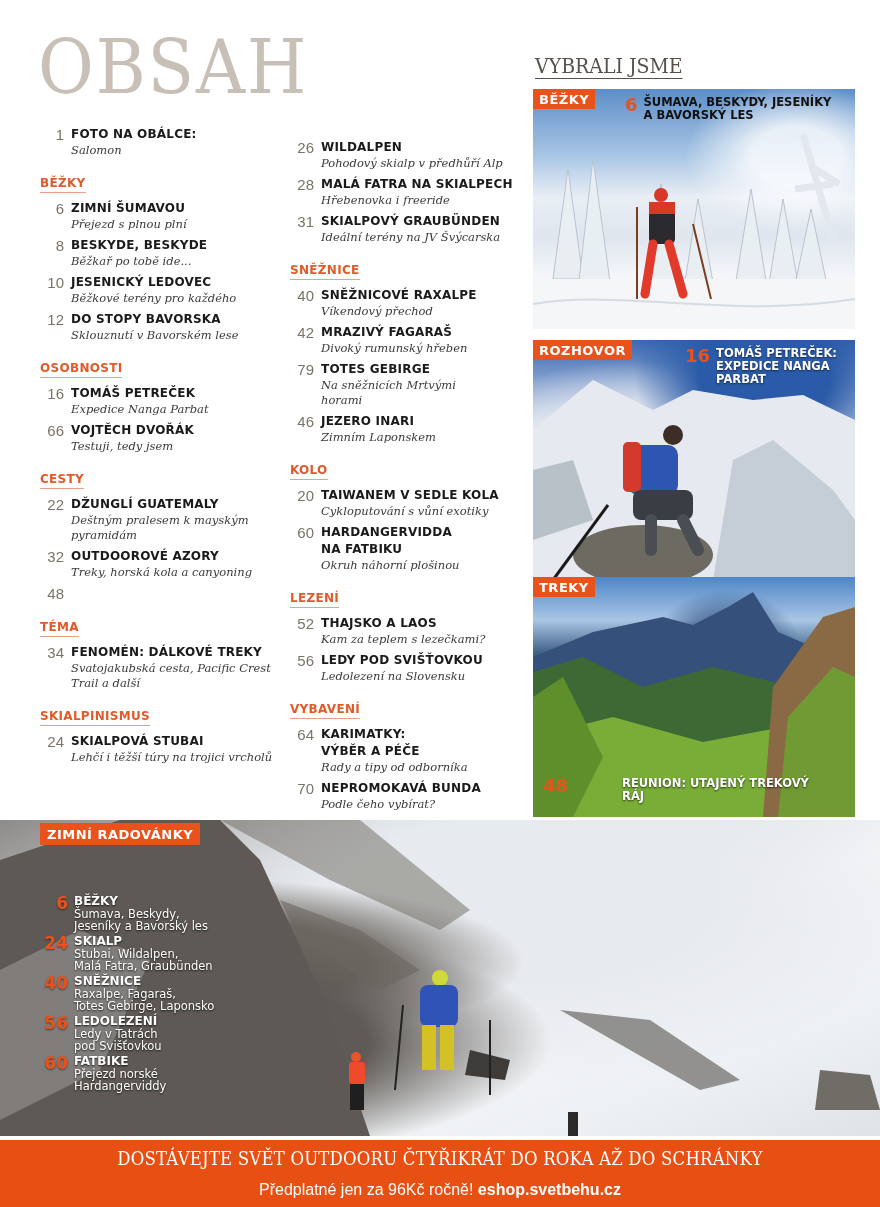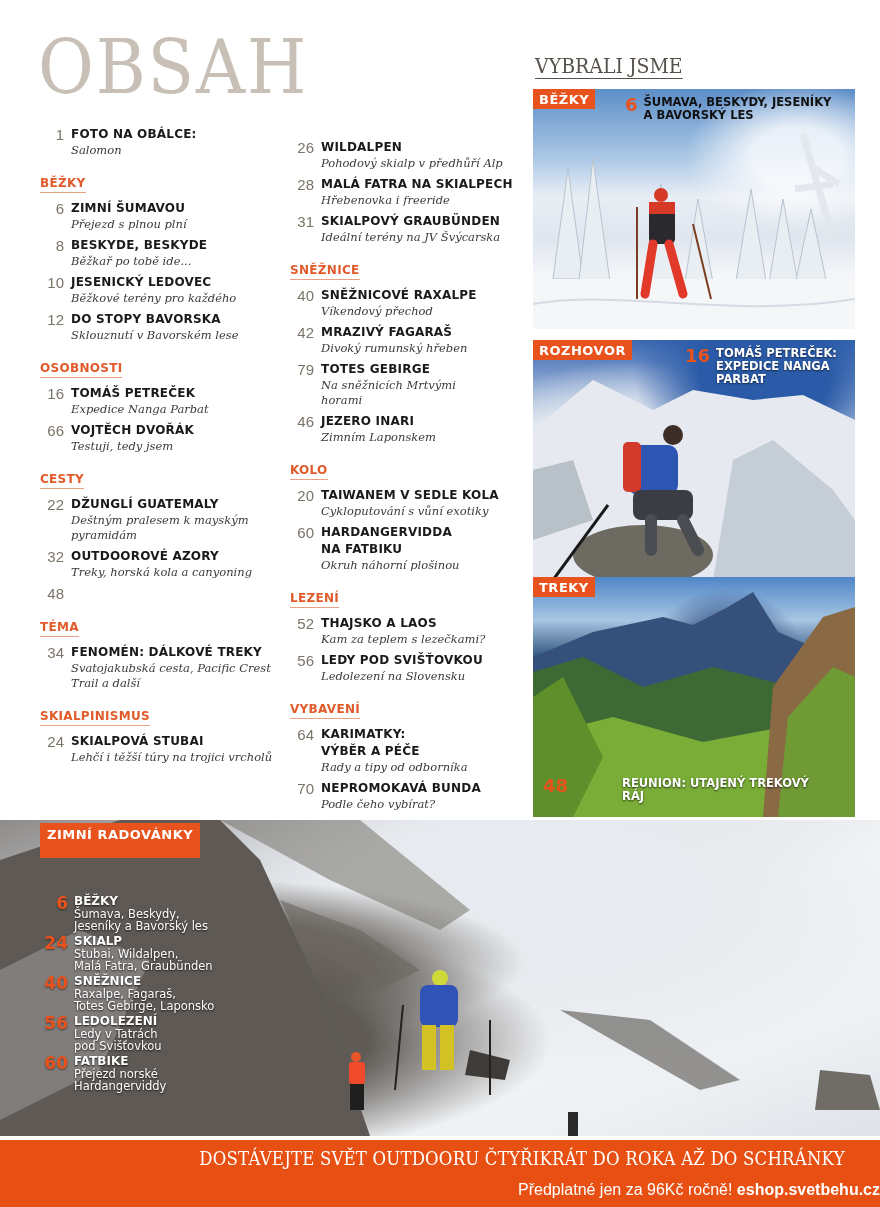--- a/index.html
+++ b/index.html
@@ -92,40 +92,40 @@
   .bottom-photo {
     position: absolute; left: 0; top: 820px; width: 880px; height: 316px; overflow: hidden;
     background:
       radial-gradient(ellipse at 8% 70%, #5f5a55 0 26%, transparent 42%),
       radial-gradient(ellipse at 22% 45%, #6f6a64 0 18%, transparent 34%),
       radial-gradient(ellipse at 60% 25%, #e7eaee 0 25%, transparent 55%),
       linear-gradient(160deg, #8e8c8a 0%, #d9dde2 30%, #f3f5f7 55%, #eef1f4 80%, #dfe3e8 100%);
   }
   .bp-tag {
     position: absolute; left: 40px; top: 823px; background: #e8521c; color: #fff;
-    font-weight: bold; font-size: 13px; padding: 4px 7px 16px 7px; letter-spacing: 0.5px;
+    font-weight: bold; font-size: 13px; padding: 4px 7px 3px 7px; letter-spacing: 0.5px;
   }
   .bp-list { position: absolute; left: 40px; top: 895px; width: 240px; }
   .bp-item { display: flex; align-items: flex-start; margin-bottom: 3px; }
   .bp-item .bnum {
     width: 28px; text-align: right; margin-right: 6px; font-weight: bold; font-size: 17px;
     color: #e8521c; line-height: 16px; text-shadow: 0 1px 2px rgba(0,0,0,0.5);
   }
   .bp-item .bhead {
     font-weight: bold; font-size: 12px; color: #fff; line-height: 13px;
     text-shadow: 0 1px 2px rgba(0,0,0,0.8);
   }
   .bp-item .bsub {
     font-size: 11.5px; color: #fff; line-height: 12px; text-shadow: 0 1px 2px rgba(0,0,0,0.8);
     white-space: pre-line;
   }
 
   .footer {
     position: absolute; left: 0; top: 1140px; width: 880px; height: 67px; background: #e84f12;
-    text-align: right; color: #fff;
+    text-align: center; color: #fff;
   }
   .footer .line1 {
     font-family: "DejaVu Serif", serif; font-size: 18px; margin-top: 8px; letter-spacing: 0.2px;
     transform: scaleX(0.92);
   }
   .footer .line2 { font-family: "Liberation Sans", sans-serif; font-size: 16px; margin-top: 12px; }
   .footer .line2 b { font-weight: bold; }
 </style>
 </head>
 <body>

